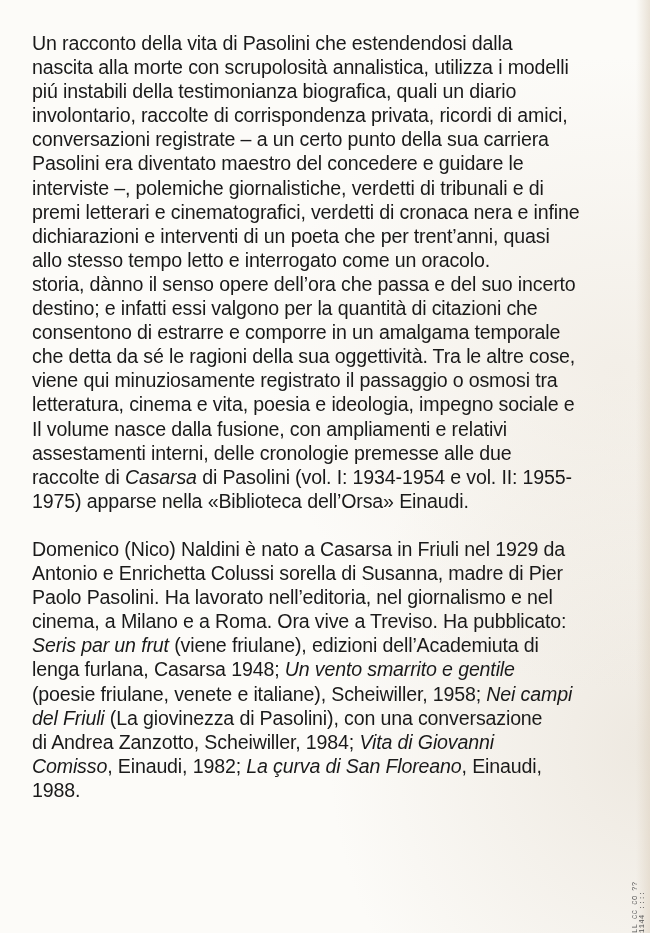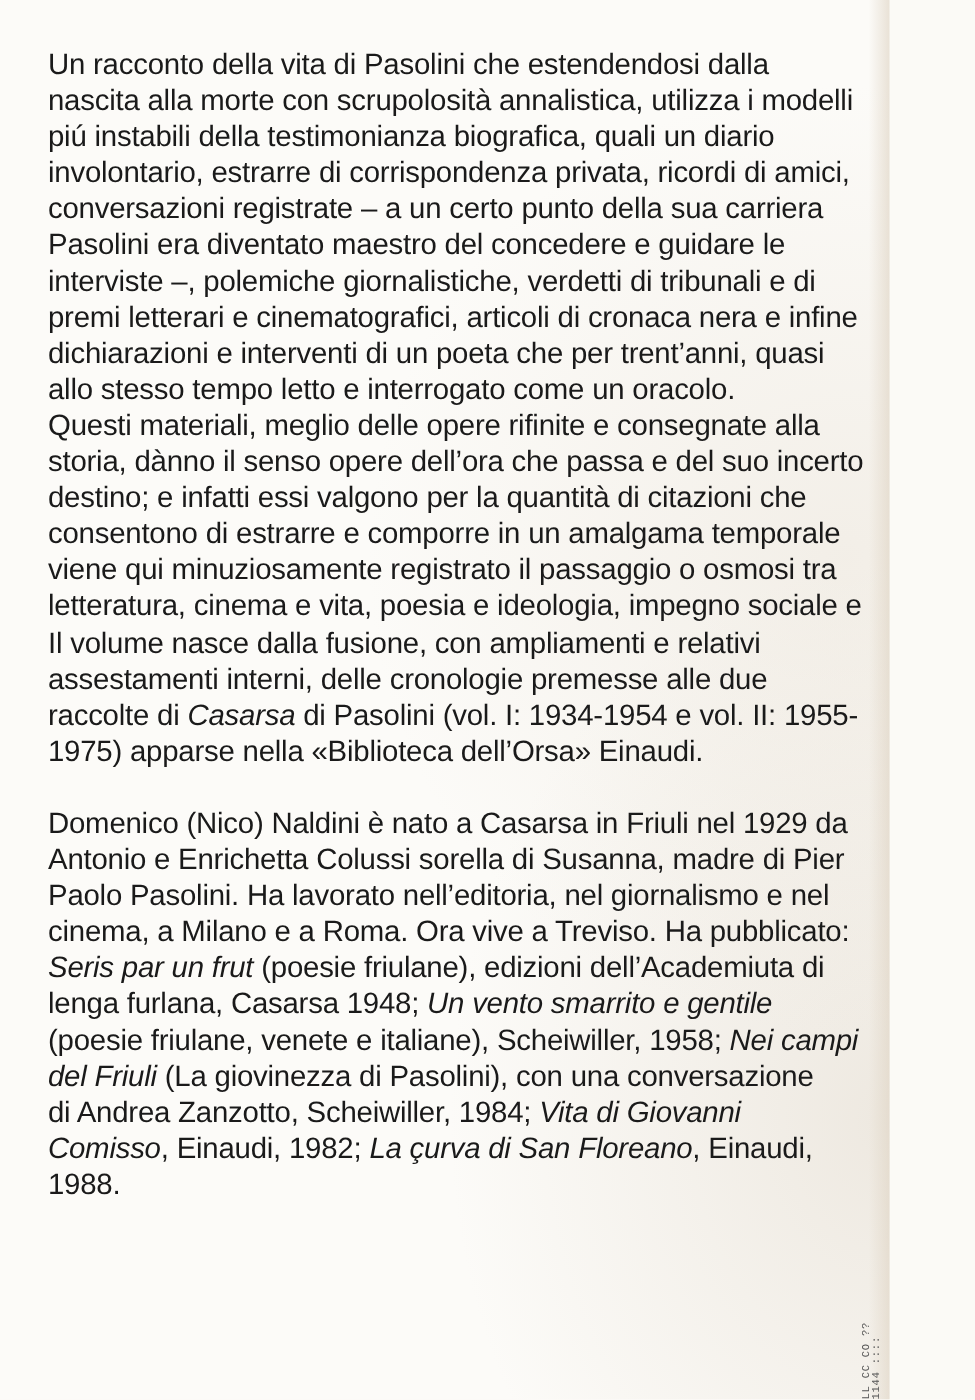--- a/index.html
+++ b/index.html
@@ -9,21 +9,21 @@
   body {
     width: 650px;
     height: 933px;
     overflow: hidden;
     background: #fbfaf6;
     position: relative;
   }
   .page {
     position: absolute;
     left: 0; top: 0;
-    width: 593px; height: 933px;
+    width: 650px; height: 933px;
     background:
       radial-gradient(ellipse at 95% 40%, rgba(225,215,200,0.35), rgba(255,255,255,0) 40%),
       radial-gradient(ellipse at 100% 80%, rgba(220,210,195,0.45), rgba(255,255,255,0) 35%),
       #fcfbf8;
   }
   .right-edge {
     position: absolute;
     right: 0; top: 0;
     width: 14px; height: 933px;
     background: linear-gradient(to right, rgba(240,235,225,0), rgba(225,215,200,0.7));
@@ -64,49 +64,49 @@
 </head>
 <body>
 
 <div class="page">
   <div class="right-edge"></div>
   <div class="text-block" id="text-block">
       <div class="paragraph">
         <span class="line"><span>Un racconto della vita di Pasolini che estendendosi dalla</span></span>
         <span class="line"><span>nascita alla morte con scrupolosità annalistica, utilizza i modelli</span></span>
         <span class="line"><span>piú instabili della testimonianza biografica, quali un diario</span></span>
-        <span class="line"><span>involontario, estrarre di corrispondenza privata, ricordi di amici,</span></span>
+        <span class="line"><span>involontario, raccolte di corrispondenza privata, ricordi di amici,</span></span>
         <span class="line"><span>conversazioni registrate – a un certo punto della sua carriera</span></span>
         <span class="line"><span>Pasolini era diventato maestro del concedere e guidare le</span></span>
         <span class="line"><span>interviste –, polemiche giornalistiche, verdetti di tribunali e di</span></span>
-        <span class="line"><span>premi letterari e cinematografici, articoli di cronaca nera e infine</span></span>
+        <span class="line"><span>premi letterari e cinematografici, verdetti di cronaca nera e infine</span></span>
         <span class="line"><span>dichiarazioni e interventi di un poeta che per trent’anni, quasi</span></span>
         <span class="line"><span>allo stesso tempo letto e interrogato come un oracolo.</span></span>
       </div>
       <div class="paragraph">
-        <span class="line"><span>Questi materiali, meglio delle opere rifinite e consegnate alla</span></span>
         <span class="line"><span>storia, dànno il senso opere dell’ora che passa e del suo incerto</span></span>
         <span class="line"><span>destino; e infatti essi valgono per la quantità di citazioni che</span></span>
         <span class="line"><span>consentono di estrarre e comporre in un amalgama temporale</span></span>
+        <span class="line"><span>che detta da sé le ragioni della sua oggettività. Tra le altre cose,</span></span>
         <span class="line"><span>viene qui minuziosamente registrato il passaggio o osmosi tra</span></span>
         <span class="line"><span>letteratura, cinema e vita, poesia e ideologia, impegno sociale e</span></span>
       </div>
       <div class="paragraph">
         <span class="line"><span>Il volume nasce dalla fusione, con ampliamenti e relativi</span></span>
         <span class="line"><span>assestamenti interni, delle cronologie premesse alle due</span></span>
         <span class="line"><span>raccolte di </span><i>Casarsa</i><span> di Pasolini (vol. I: 1934-1954 e vol. II: 1955-</span></span>
         <span class="line"><span>1975) apparse nella «Biblioteca dell’Orsa» Einaudi.</span></span>
       </div>
       <span class="gap"></span>
       <div class="paragraph">
         <span class="line"><span>Domenico (Nico) Naldini è nato a Casarsa in Friuli nel 1929 da</span></span>
         <span class="line"><span>Antonio e Enrichetta Colussi sorella di Susanna, madre di Pier</span></span>
         <span class="line"><span>Paolo Pasolini. Ha lavorato nell’editoria, nel giornalismo e nel</span></span>
         <span class="line"><span>cinema, a Milano e a Roma. Ora vive a Treviso. Ha pubblicato:</span></span>
-        <span class="line"><i>Seris par un frut</i><span> (poesie friulane), edizioni dell’Academiuta di</span></span>
+        <span class="line"><i>Seris par un frut</i><span> (viene friulane), edizioni dell’Academiuta di</span></span>
         <span class="line"><span>lenga furlana, Casarsa 1948; </span><i>Un vento smarrito e gentile</i></span>
         <span class="line"><span>(poesie friulane, venete e italiane), Scheiwiller, 1958; </span><i>Nei campi</i></span>
         <span class="line"><i>del Friuli</i><span> (La giovinezza di Pasolini), con una conversazione</span></span>
         <span class="line"><span>di Andrea Zanzotto, Scheiwiller, 1984; </span><i>Vita di Giovanni</i></span>
         <span class="line"><i>Comisso</i><span>, Einaudi, 1982; </span><i>La çurva di San Floreano</i><span>, Einaudi,</span></span>
         <span class="line"><span>1988.</span></span>
       </div>
     </div>
   <div class="spine-code">LL CC CO ??  1144 ::::</div>
 </div>

